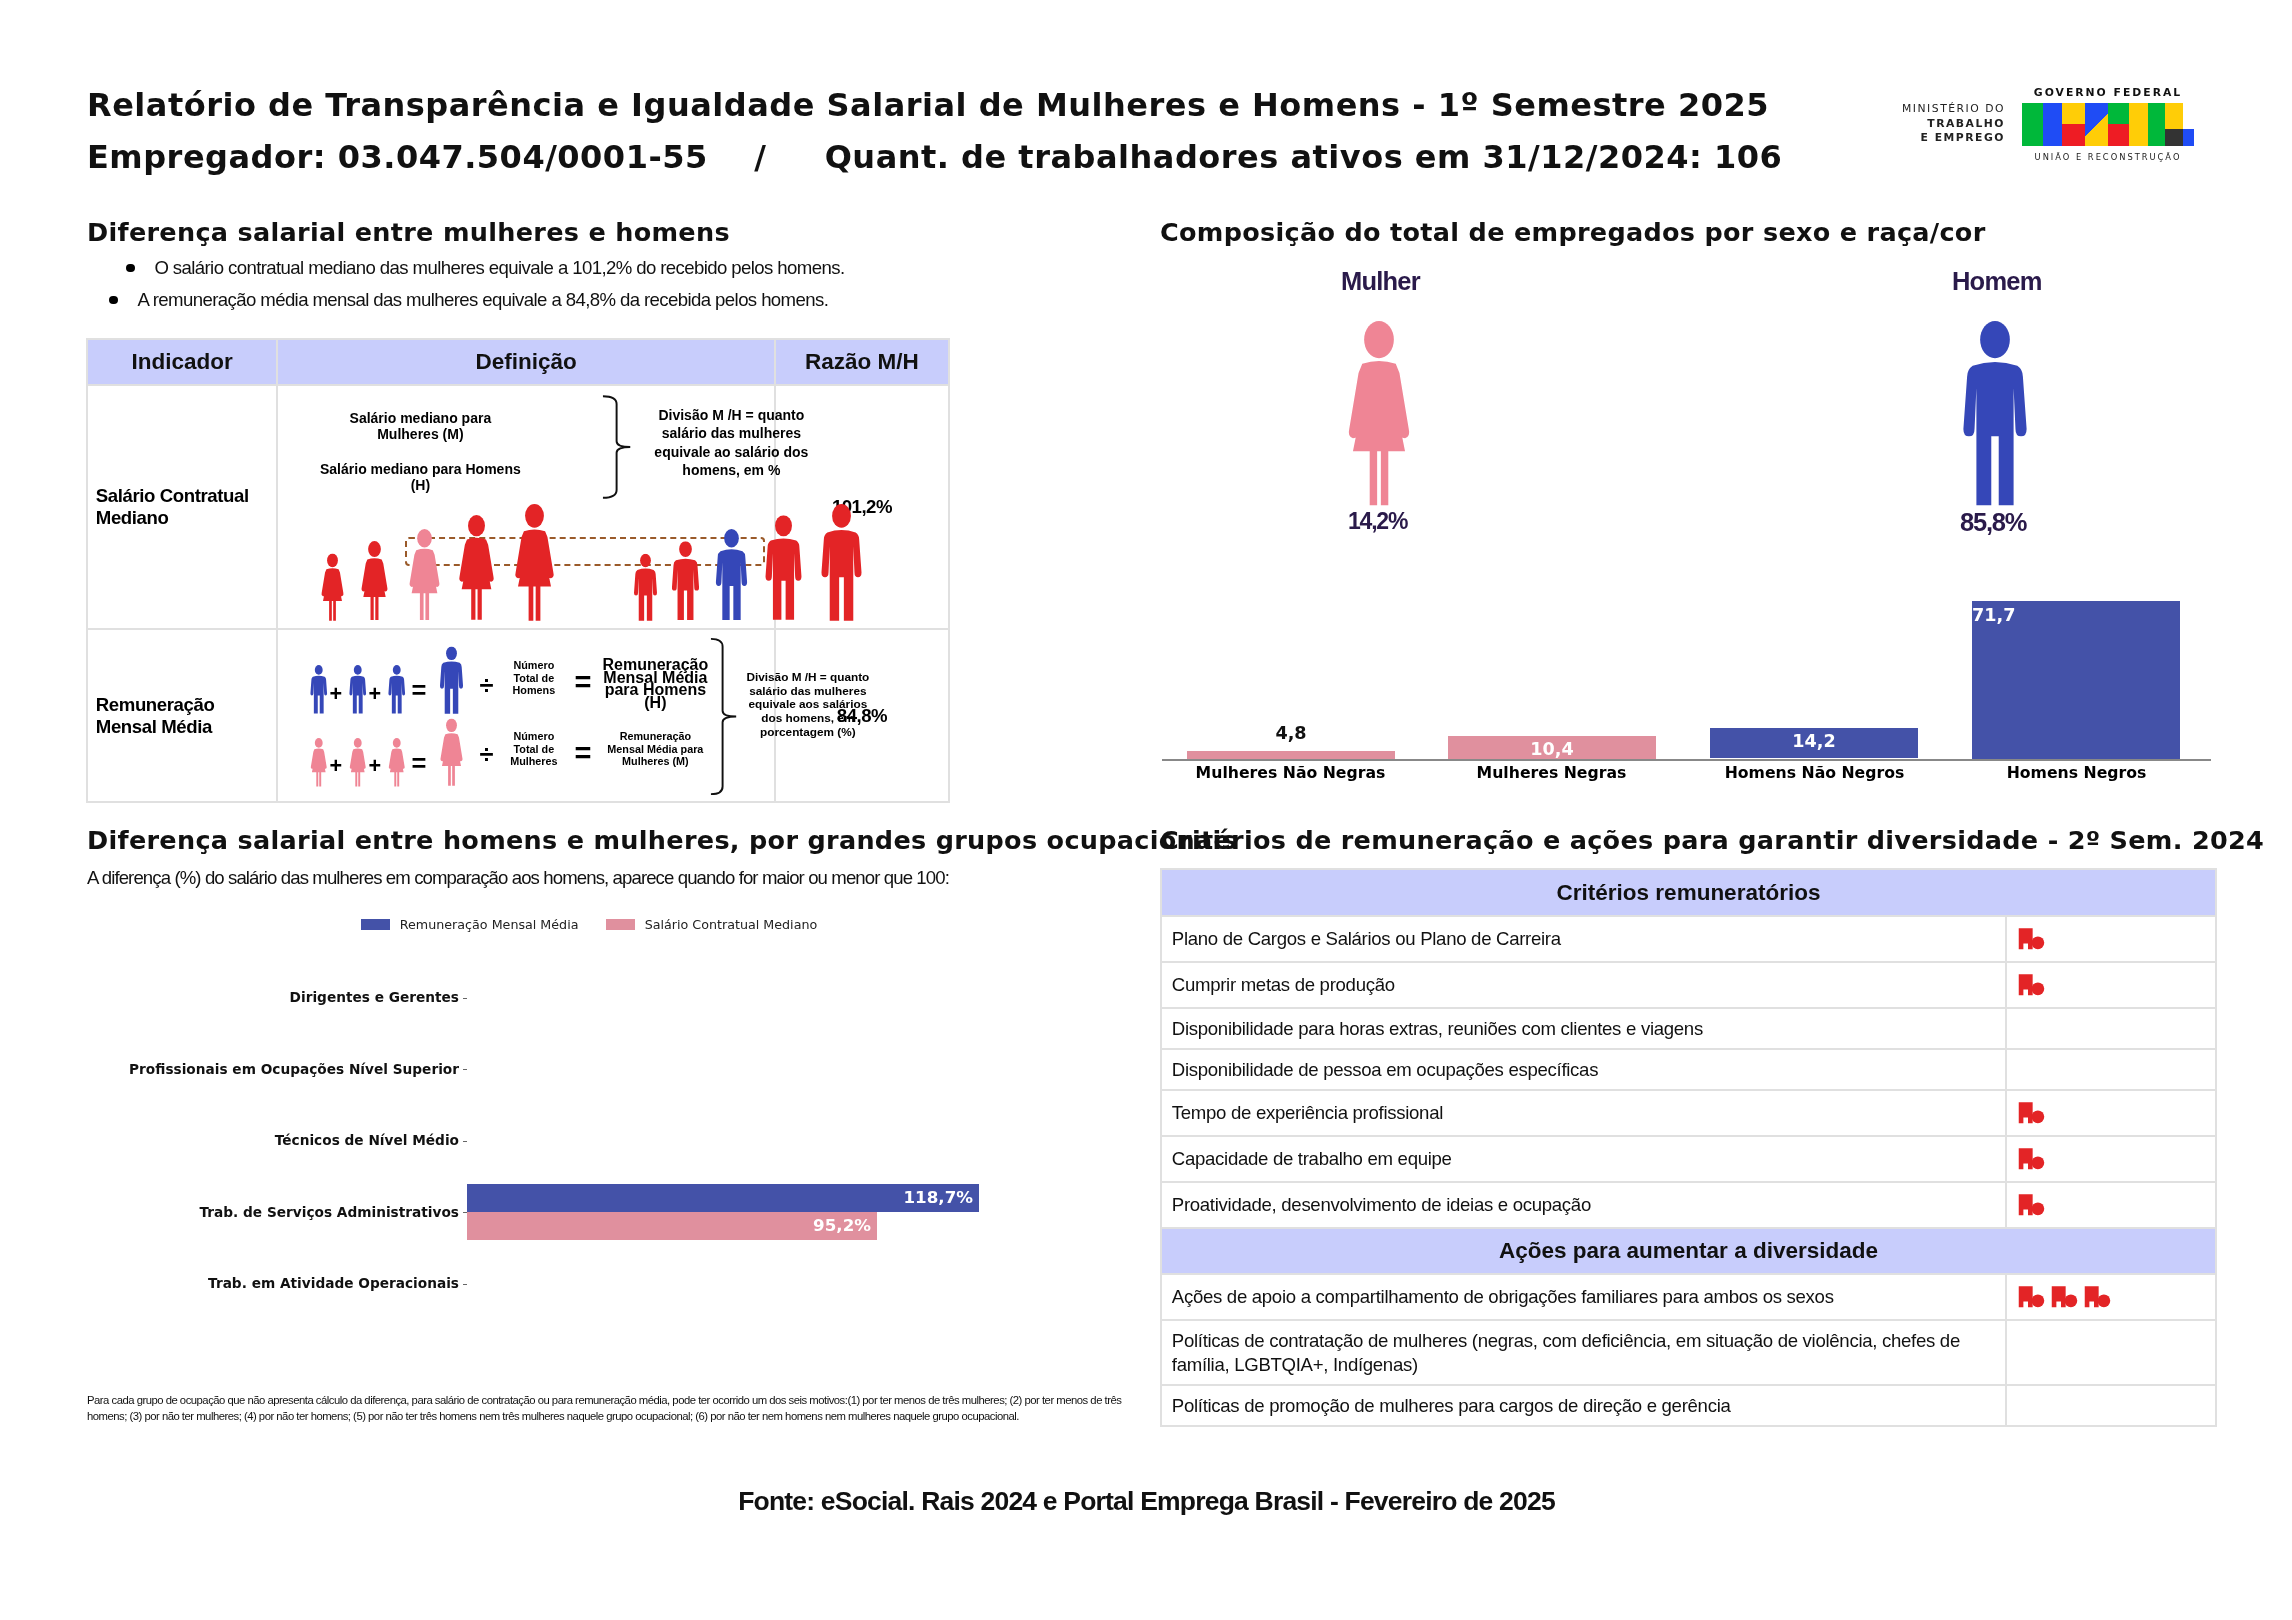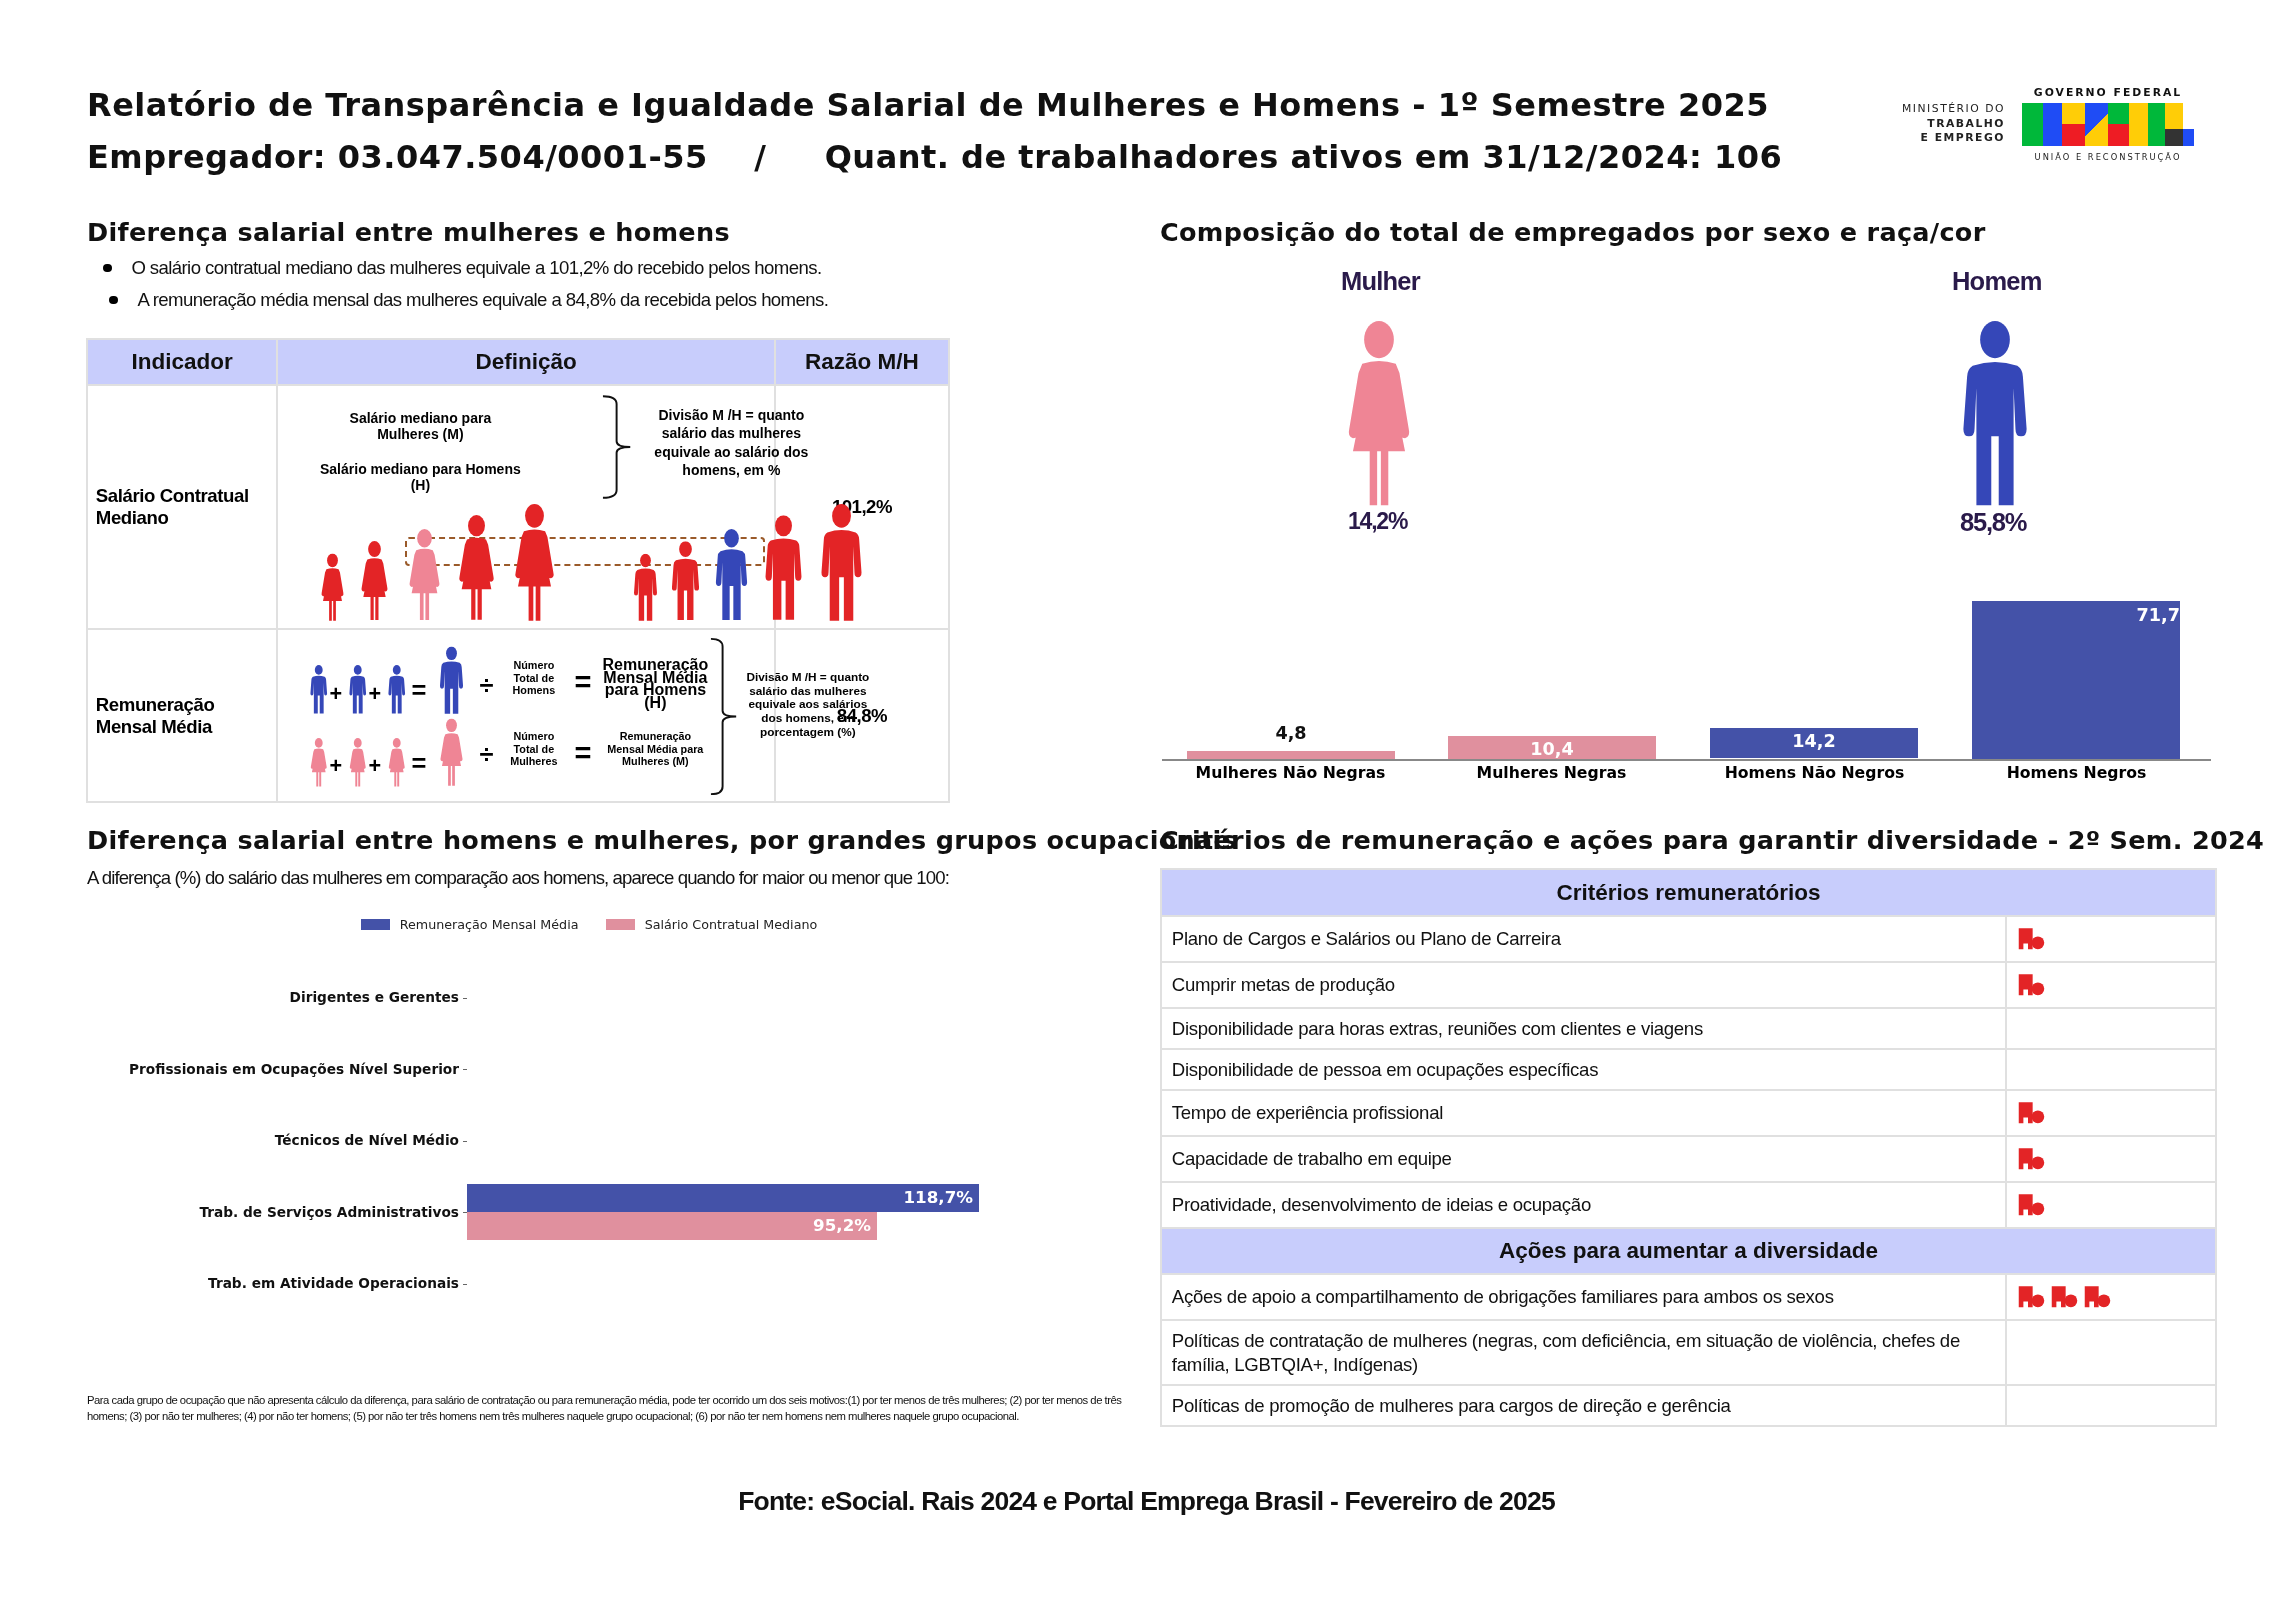--- a/index.html
+++ b/index.html
@@ -67,21 +67,21 @@
     <span style="width:21.6px;background:linear-gradient(180deg,#00b83a 50%,#ee1c24 50%);"></span>
     <span style="width:19.6px;background:#ffcd07;"></span>
     <span style="width:17.6px;background:#00b83a;"></span>
     <span style="width:17.6px;background:linear-gradient(180deg,#ffcd07 60%,#333 60%);"></span>
     <span style="width:11.8px;background:linear-gradient(180deg,#fff 60%,#1f4cf5 60%);"></span>
   </div>
   <div style="font-family:'DejaVu Sans',sans-serif; font-size:8.3px; letter-spacing:2px; text-align:center; margin-top:5.9px; color:#222;">UNIÃO E RECONSTRUÇÃO</div>
 </div>
 
 <div class="abs section-title" style="left:87px; top:217px;">Diferença salarial entre mulheres e homens</div>
-<div class="abs bullet" style="left:103px; top:257px;">
+<div class="abs bullet" style="left:126px; top:257px;">
   <span class="dot"></span>
   <span>O salário contratual mediano das mulheres equivale a 101,2% do recebido pelos homens.</span>
 </div>
 <div class="abs bullet" style="left:109px; top:289px;">
   <span class="dot"></span>
   <span>A remuneração média mensal das mulheres equivale a 84,8% da recebida pelos homens.</span>
 </div>
 
 <table class="grid" style="left:86px; top:338px; width:864px;">
   <tbody>
@@ -201,21 +201,21 @@
 <div class="abs" style="left:1960px; top:508px; font-size:25.5px; font-weight:bold; color:#2a1a4a; letter-spacing:-1.2px;">85,8%</div>
 
 <div class="abs" style="left:1162px; top:759px; width:1049px; height:2px; background:#888;"></div>
 <div class="abs" style="left:1187px; top:751px; width:208px; height:7.8px; background:#e0909e;"></div>
 <div class="abs val" style="left:1187px; top:723px; width:208px; text-align:center; color:#111;">4,8</div>
 <div class="abs" style="left:1448px; top:736px; width:208px; height:22.5px; background:#e0909e;"></div>
 <div class="abs val" style="left:1448px; top:739px; width:208px; text-align:center; color:#fff;">10,4</div>
 <div class="abs" style="left:1710px; top:728px; width:208px; height:30px; background:#4452a8;"></div>
 <div class="abs val" style="left:1710px; top:731px; width:208px; text-align:center; color:#fff;">14,2</div>
 <div class="abs" style="left:1972px; top:601px; width:208px; height:158px; background:#4452a8;"></div>
-<div class="abs val" style="left:1972px; top:605px; width:208px; text-align:right; color:#fff;">71,7</div>
+<div class="abs val" style="left:1972px; top:605px; width:208px; text-align:left; color:#fff;">71,7</div>
 
 <div class="abs vbar-label" style="left:1163px; top:763px; width:255px;">Mulheres Não Negras</div>
 <div class="abs vbar-label" style="left:1424px; top:763px; width:255px;">Mulheres Negras</div>
 <div class="abs vbar-label" style="left:1687px; top:763px; width:255px;">Homens Não Negros</div>
 <div class="abs vbar-label" style="left:1949px; top:763px; width:255px;">Homens Negros</div>
 
 <div class="abs section-title" style="left:87px; top:825px;">Diferença salarial entre homens e mulheres, por grandes grupos ocupacionais</div>
 <div class="abs" style="left:87px; top:867px; font-size:18.6px; letter-spacing:-0.9px; color:#111;">A diferença (%) do salário das mulheres em comparação aos homens, aparece quando for maior ou menor que 100:</div>
 
 <div class="abs" style="left:361px; top:917px; display:flex; align-items:center; font-family:'DejaVu Sans',sans-serif; font-size:12.7px; color:#222;">

